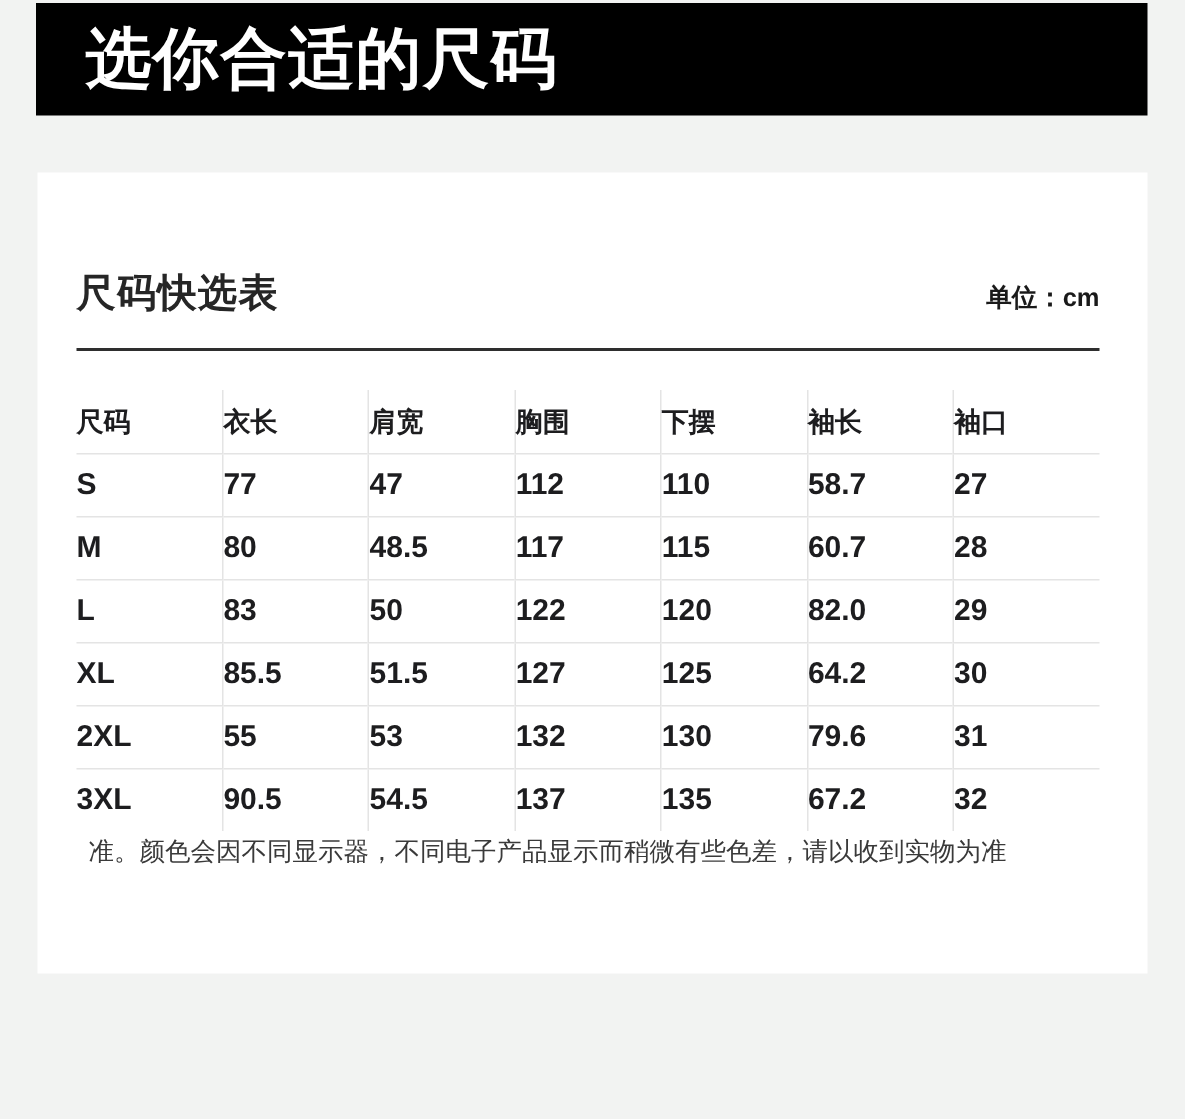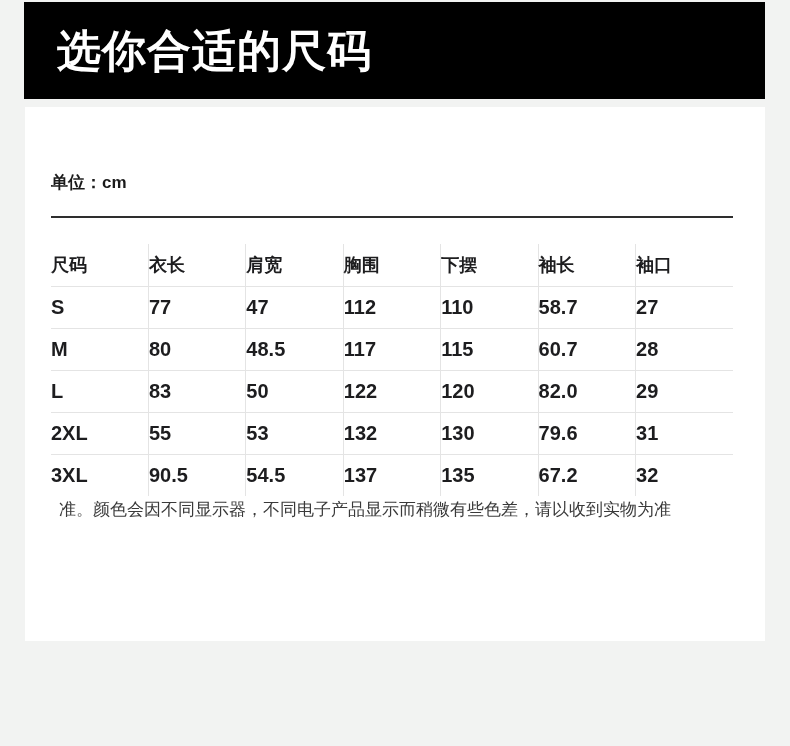--- a/index.html
+++ b/index.html
@@ -8,21 +8,21 @@
     --divider:#e4e4e4; --rule:#2e2e2e;
   }
   *{box-sizing:border-box;}
   html,body{margin:0;padding:0;}
   body{
     width:790px;height:746px;background:var(--bg);
     font-family:"Liberation Sans","DejaVu Sans",sans-serif;
     color:var(--text);overflow:hidden;
   }
   .banner{
-    margin:2px 25px 8px 24px;height:97px;background:var(--banner-bg);
+    margin:2px 25px 38px 24px;height:75px;background:var(--banner-bg);
     display:flex;align-items:center;padding-left:33px;
   }
   .banner-title{
     color:var(--banner-text);font-size:44px;font-weight:800;
     letter-spacing:1px;line-height:1;
   }
   .card{
     margin:0 25px;background:var(--card-bg);height:534px;
     padding:63px 32px 0 26px;
   }
@@ -56,20 +56,21 @@
 </style>
 </head>
 <body>
 
 <div class="banner">
   <span class="banner-title">选你合适的尺码</span>
 </div>
 
 <div class="card">
   <div class="card-header">
+    <h2 class="section-title">尺码快选表</h2>
     <span class="unit-label">单位：cm</span>
   </div>
   <div class="title-rule"></div>
 
   <table class="size-table">
     <thead>
       <tr>
         <th>尺码</th>
         <th>衣长</th>
         <th>肩宽</th>
@@ -101,20 +102,29 @@
       <tr>
         <td>L</td>
         <td>83</td>
         <td>50</td>
         <td>122</td>
         <td>120</td>
         <td>82.0</td>
         <td>29</td>
       </tr>
       <tr>
+        <td>XL</td>
+        <td>85.5</td>
+        <td>51.5</td>
+        <td>127</td>
+        <td>125</td>
+        <td>64.2</td>
+        <td>30</td>
+      </tr>
+      <tr>
         <td>2XL</td>
         <td>55</td>
         <td>53</td>
         <td>132</td>
         <td>130</td>
         <td>79.6</td>
         <td>31</td>
       </tr>
       <tr>
         <td>3XL</td>

